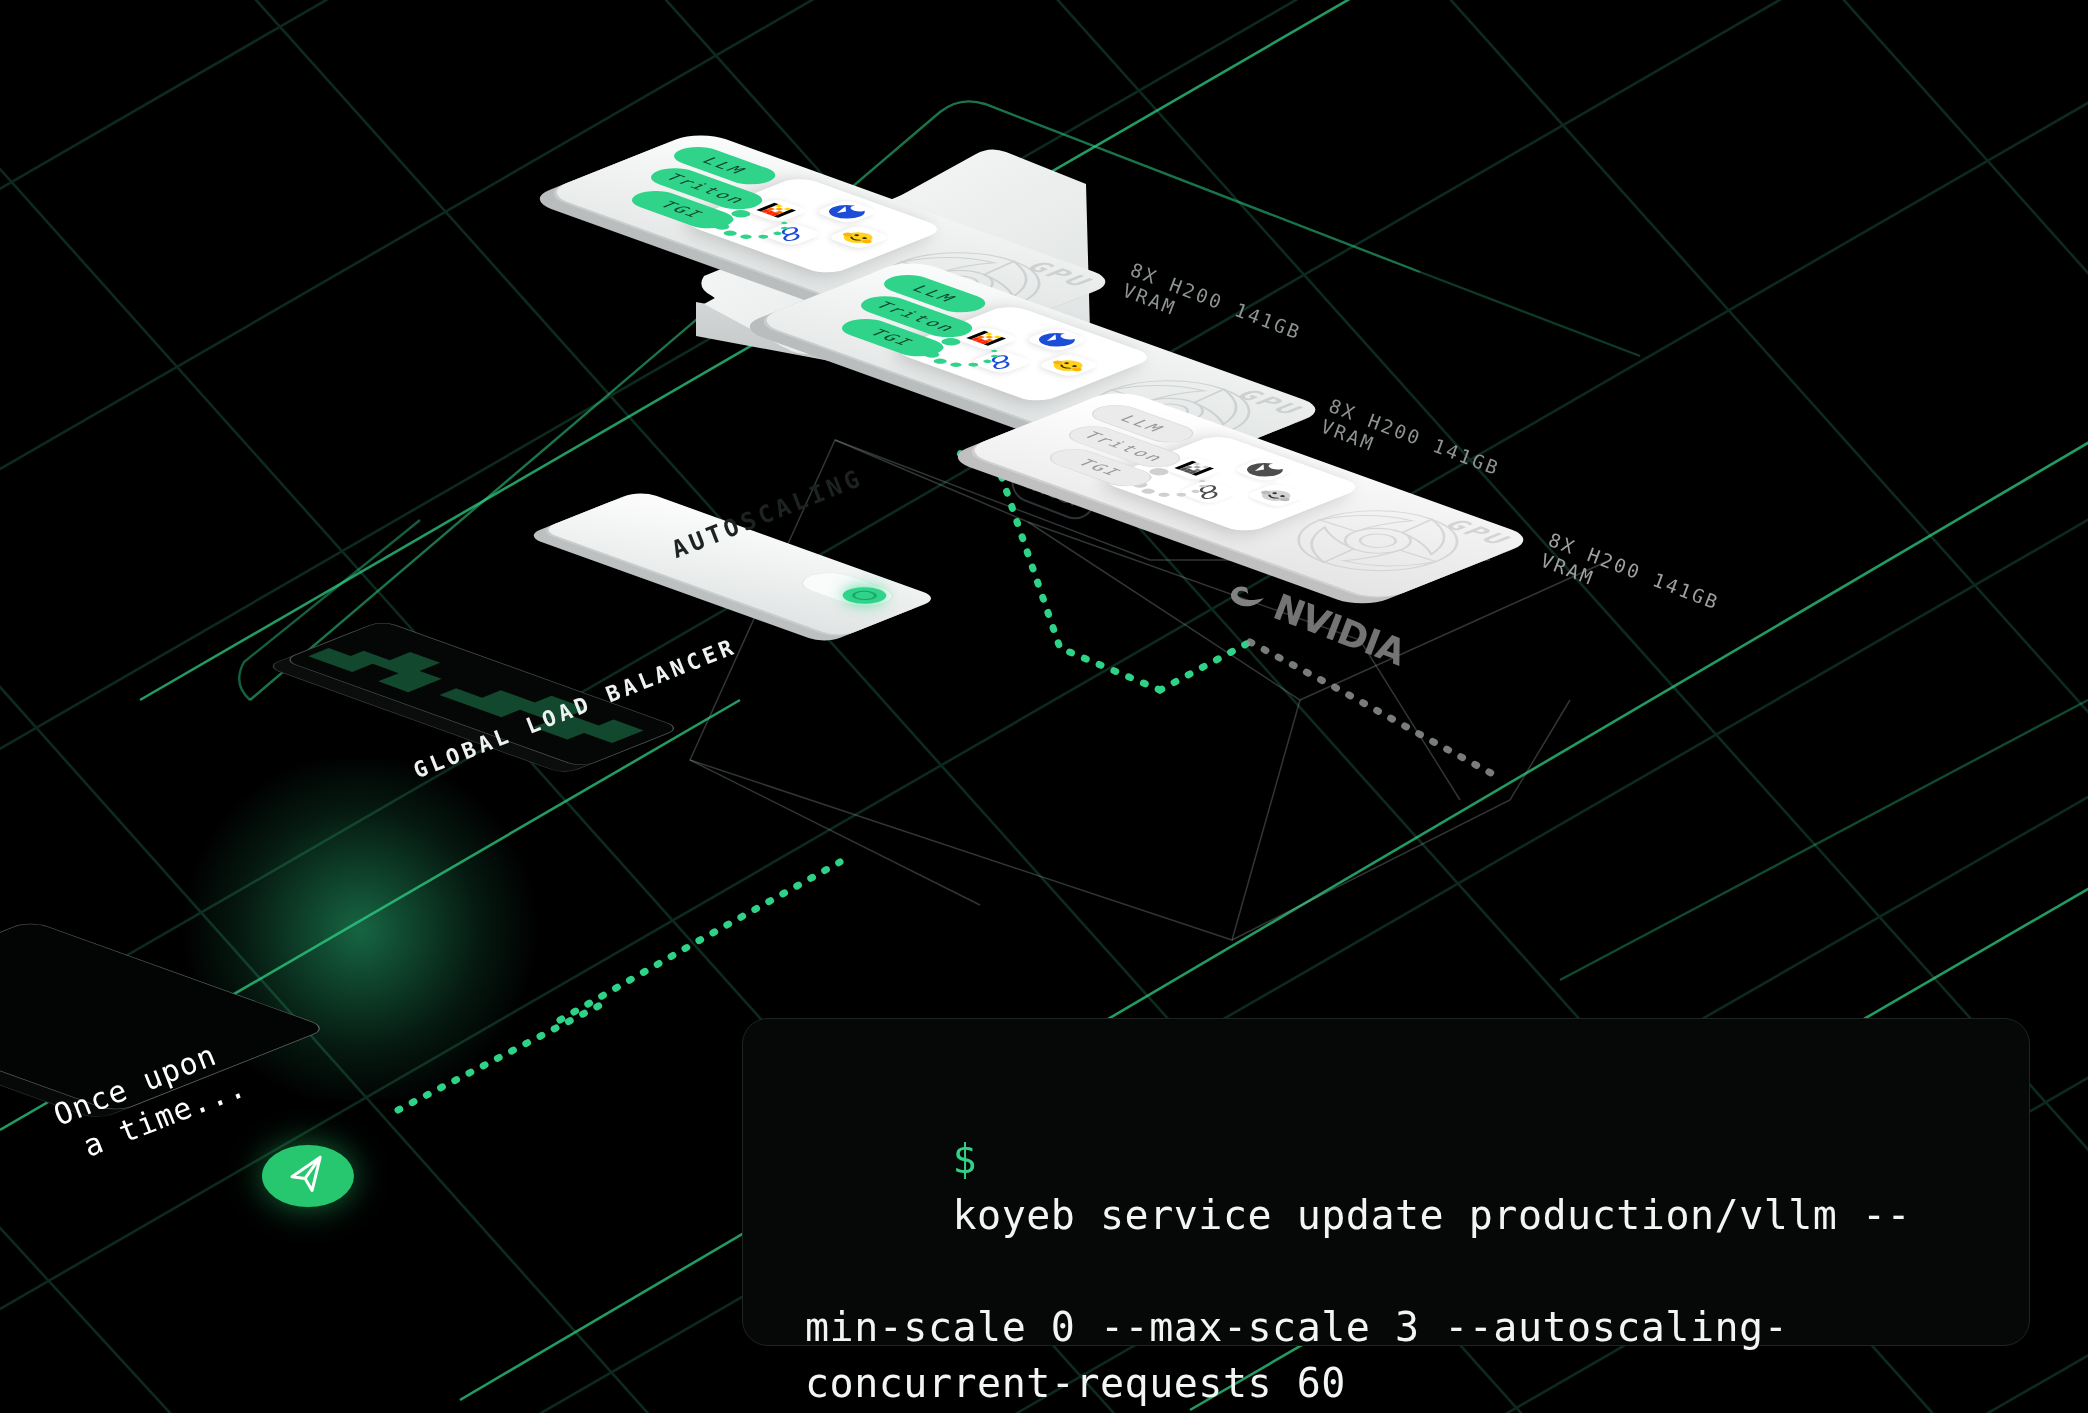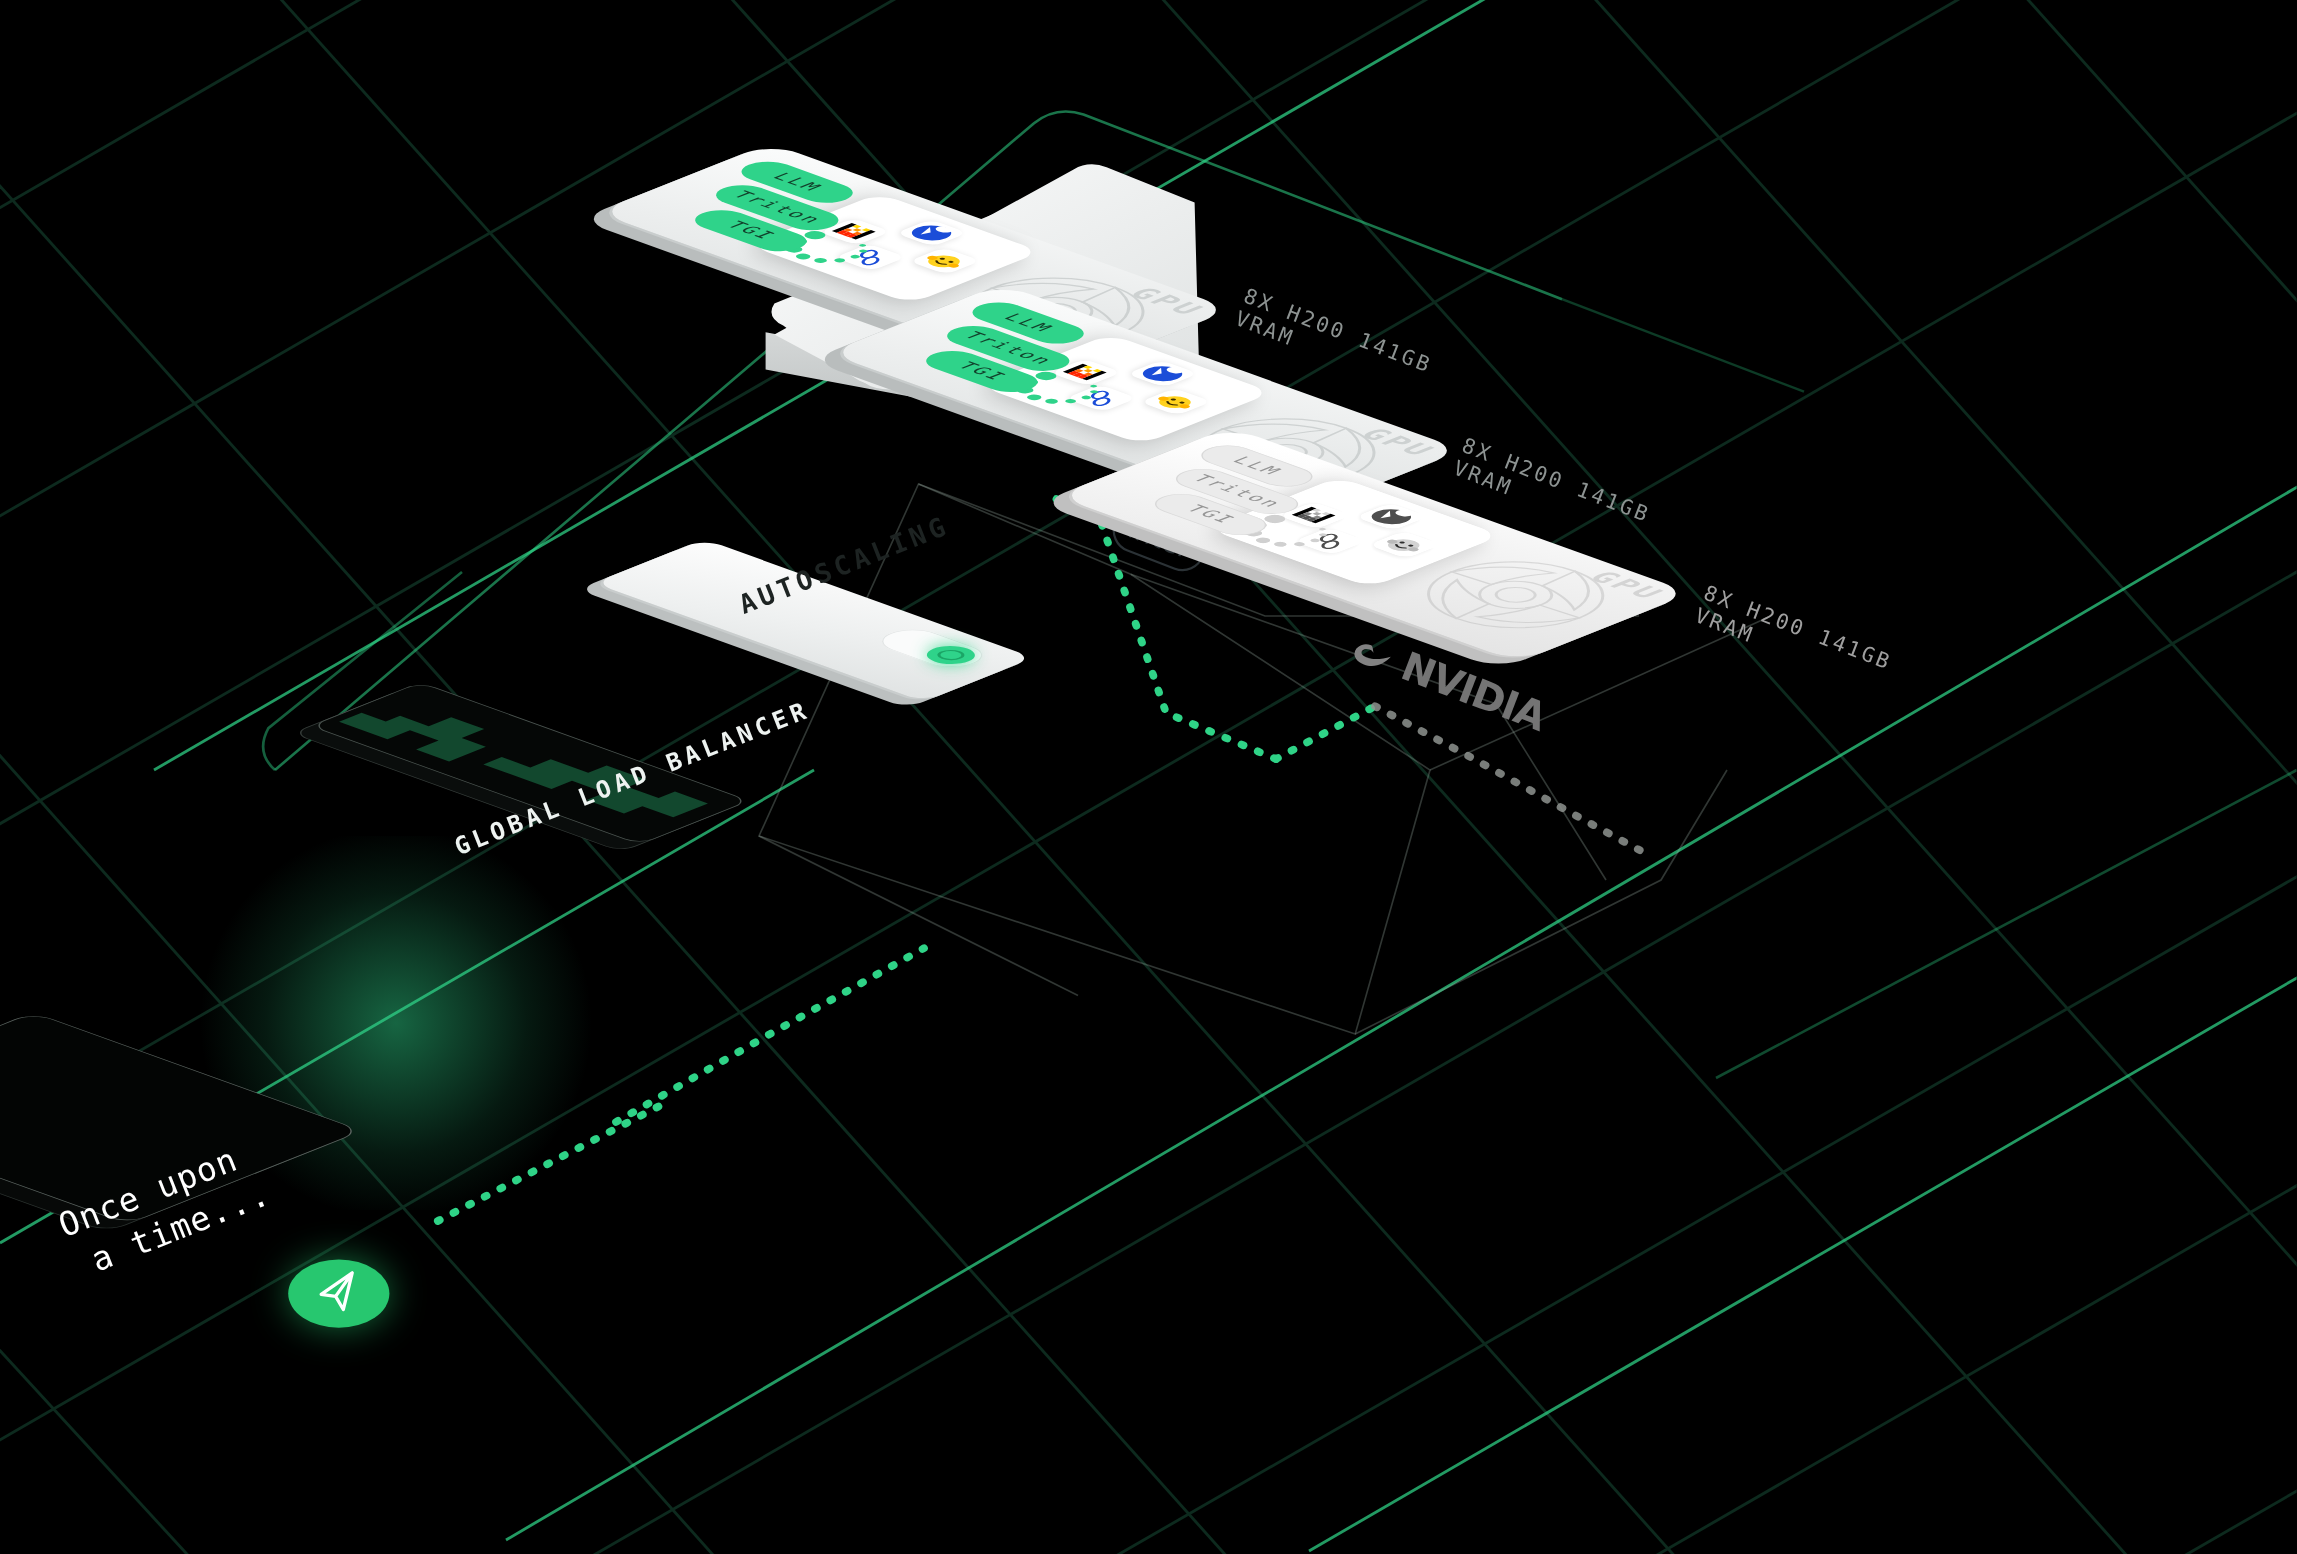--- a/index.html
+++ b/index.html
@@ -517,14 +517,22 @@
     <div style="margin-left:16px;">a time...</div>
   </div>
   <div style="position:absolute;left:262px;top:1145px;width:92px;height:62px;border-radius:50%;
               background:#27c76f;display:flex;align-items:center;justify-content:center;
               box-shadow:0 0 34px rgba(39,199,111,.55);">
     <svg width="40" height="40" viewBox="0 0 24 24" style="transform:rotate(-12deg);">
       <path d="M21.5 2.5 L2.5 10.4 L10 13.1 L12.6 21 Z M10 13.1 L21.5 2.5" fill="none" stroke="#ffffff" stroke-width="1.8" stroke-linejoin="round" stroke-linecap="round"></path>
     </svg>
   </div>
 
+  <div id="terminal">
+    <div class="tline">
+      <span class="prompt">$</span>
+      <span>koyeb service update production/vllm --</span>
+    </div>
+    <div class="tline">min-scale 0 --max-scale 3 --autoscaling-</div>
+    <div class="tline">concurrent-requests 60</div>
+  </div>
 
 </div>
 
 </body></html>

